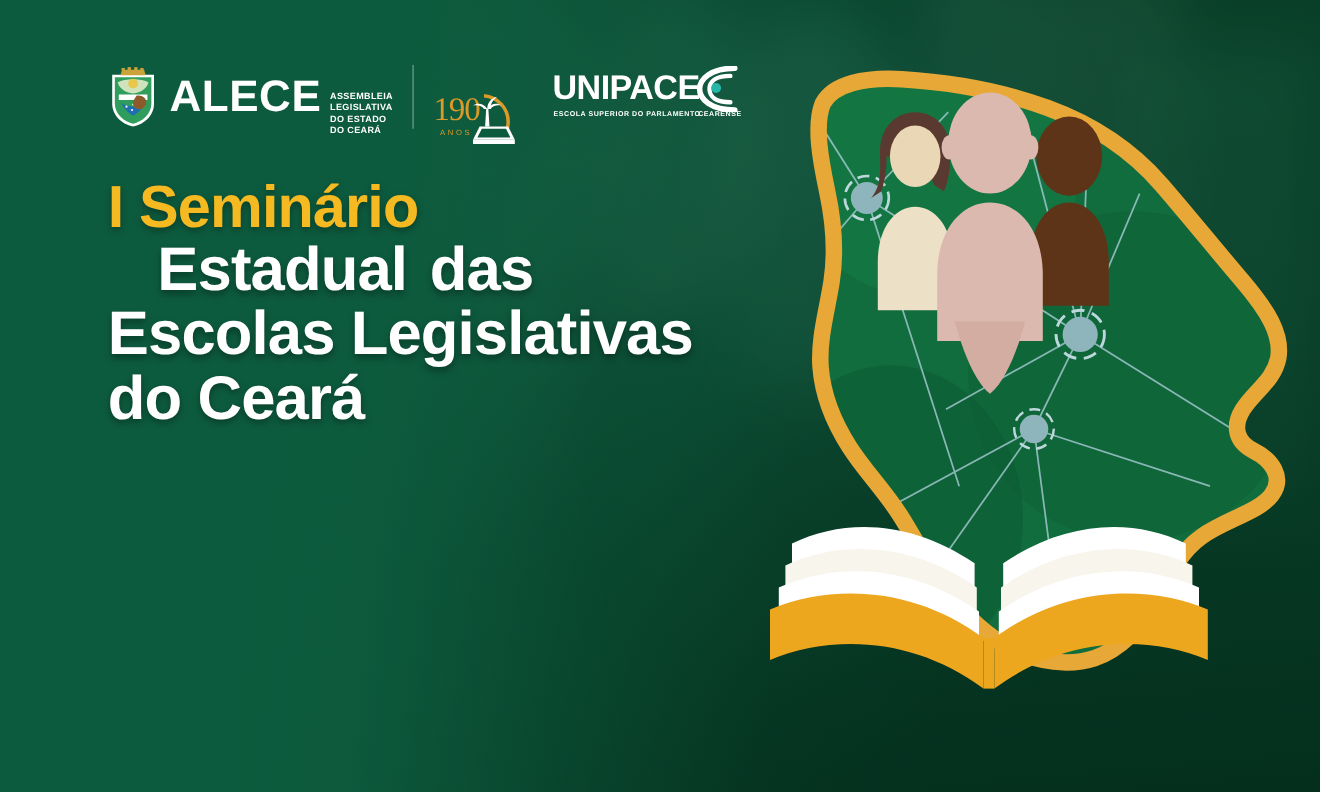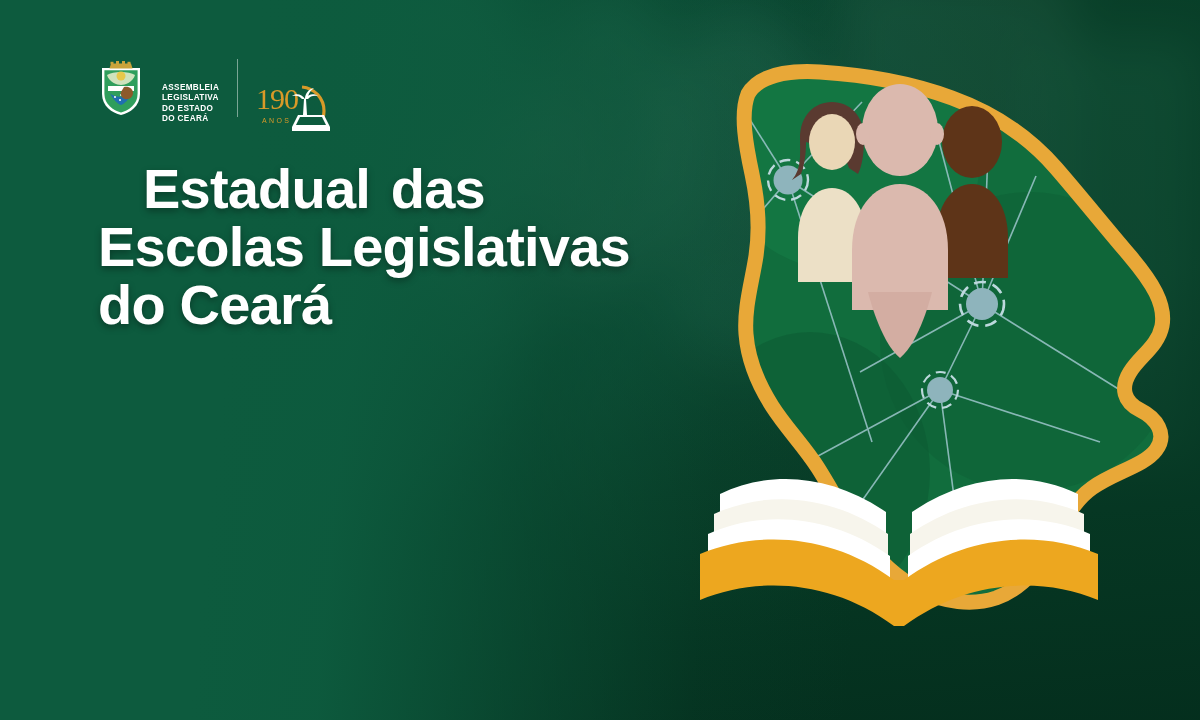--- a/index.html
+++ b/index.html
@@ -124,20 +124,21 @@
         <path d="M12 33 c4 5 18 5 22 0 c-3 7 -8 11 -11 12 C20 44 15 40 12 33 Z" fill="#1f6fb0"></path>
         <circle cx="17" cy="37" r="1" fill="#fff"></circle>
           <circle cx="22" cy="40" r="1" fill="#fff"></circle>
         <circle cx="27" cy="36.5" r="1" fill="#fff"></circle>
           <circle cx="23" cy="35" r=".9" fill="#fff"></circle>
         <path d="M26 27 c5 -1 9 2 9 6 c0 4 -4 7 -8 6 c-3 -1 -5 -4 -4 -7 Z" fill="#8d5a2b"></path>
       </svg>
     </div>
 
     <div class="alece-word">
+      <span class="word">ALECE</span>
       <span class="alece-sub">
         <span>ASSEMBLEIA</span><br>
         <span>LEGISLATIVA</span><br>
         <span>DO ESTADO</span><br>
         <span>DO CEARÁ</span>
       </span>
     </div>
 
     <div class="divider"></div>
 
@@ -153,23 +154,34 @@
           <path d="M48 20 h2 l1 16 h-4 Z" fill="#ffffff"></path>
         </g>
         <g>
           <path d="M42 36 h26 l6 12 H36 Z" fill="#ffffff"></path>
           <path d="M44 38 h22 l4 8 H40 Z" fill="#0d5b3e"></path>
           <path d="M36 48 h38 v4 H36 Z" fill="#ffffff"></path>
         </g>
       </svg>
     </div>
 
+    <div class="unipace">
+      <span class="u-word">UNIPACE</span>
+      <svg class="u-swoosh" width="62" height="42" viewBox="0 0 62 42">
+        <path d="M54 2 C32 2 22 12 22 21 C22 30 32 40 54 40" fill="none" stroke="#ffffff" stroke-width="5" stroke-linecap="round"></path>
+        <path d="M50 9 C37 9 31 14 31 21 C31 28 37 33 50 33" fill="none" stroke="#ffffff" stroke-width="4" stroke-linecap="round"></path>
+        <circle cx="37" cy="20" r="4.5" fill="#27b7a8"></circle>
+      </svg>
+      <span class="u-sub">ESCOLA SUPERIOR DO PARLAMENTO</span>
+      <span class="u-sub2">CEARENSE</span>
+    </div>
   </div>
 
   <div class="title">
+    <div class="tline y">I Seminário</div>
     <div class="tline">
       <span class="hl"><span class="t2">Estadual</span></span><span> das</span>
     </div>
     <div class="tline">Escolas Legislativas</div>
     <div class="tline">do Ceará</div>
   </div>
 
   <div class="art">
     <svg viewBox="0 0 500 580">
       <defs>

